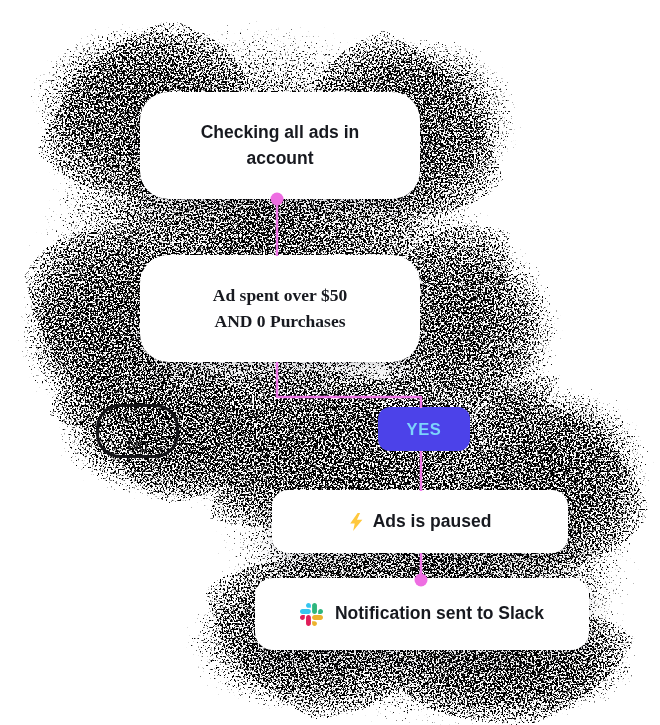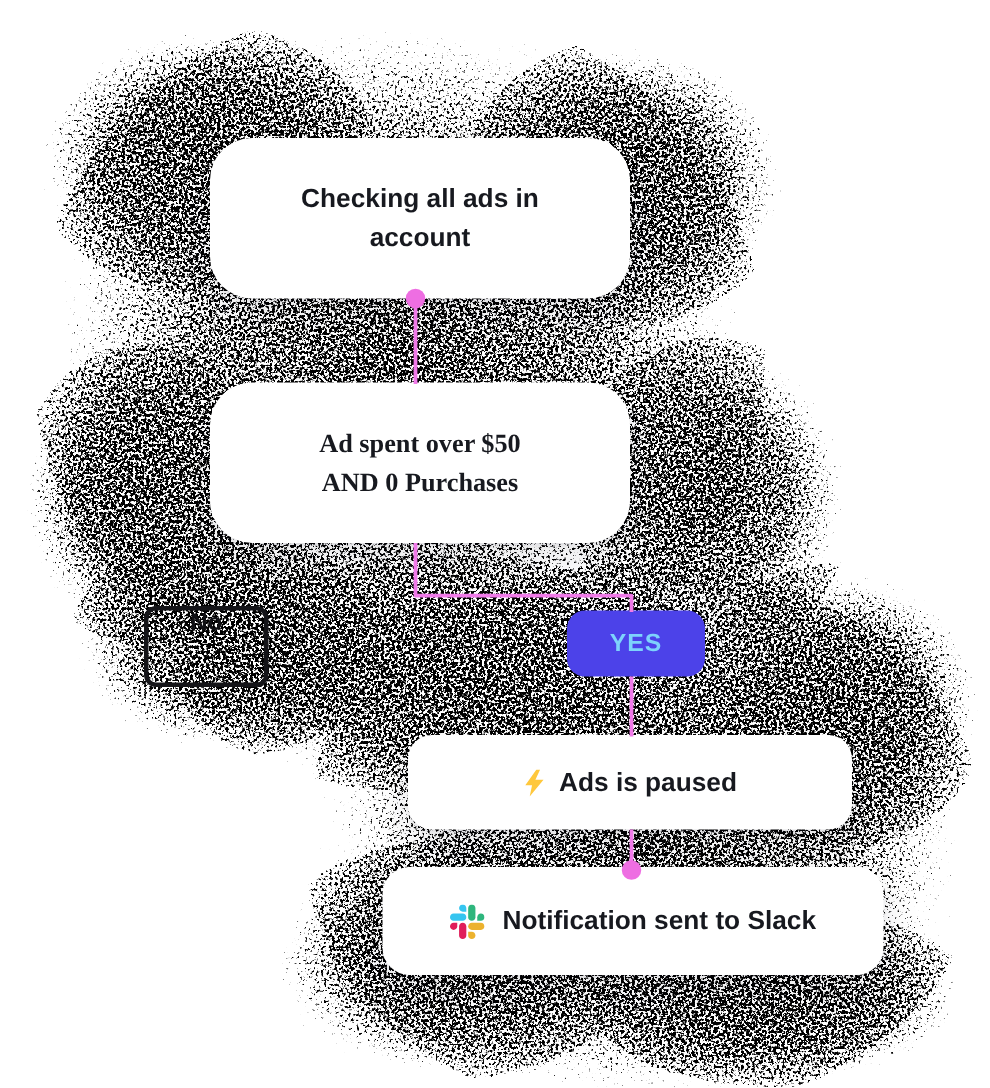--- a/index.html
+++ b/index.html
@@ -52,25 +52,25 @@
     color: #7dd3fc;
     border-radius: 12px;
     display: flex; align-items: center; justify-content: center;
     font-weight: 700; font-size: 16.5px; letter-spacing: .6px;
     z-index: 2;
   }
   .badge-no {
     position: absolute;
     left: 96px; top: 404px; width: 77px; height: 48px;
     border: 3px solid #141418;
-    border-radius: 8px;
+    border-radius: 24px;
     color: #101014;
     background: transparent;
-    display: flex; align-items: flex-start; justify-content: center;
-    font-weight: 700; font-size: 16px;
+    display: flex; align-items: flex-end; justify-content: center;
+    font-weight: 400; font-size: 16px;
     z-index: 2;
   }
   .icon { display: inline-flex; align-items: center; justify-content: center; flex: 0 0 auto; }
 </style>
 </head>
 <body>
 
 <div class="stage">
 
   <svg class="noise-layer" width="660" height="725" viewBox="0 0 660 725" xmlns="http://www.w3.org/2000/svg">

